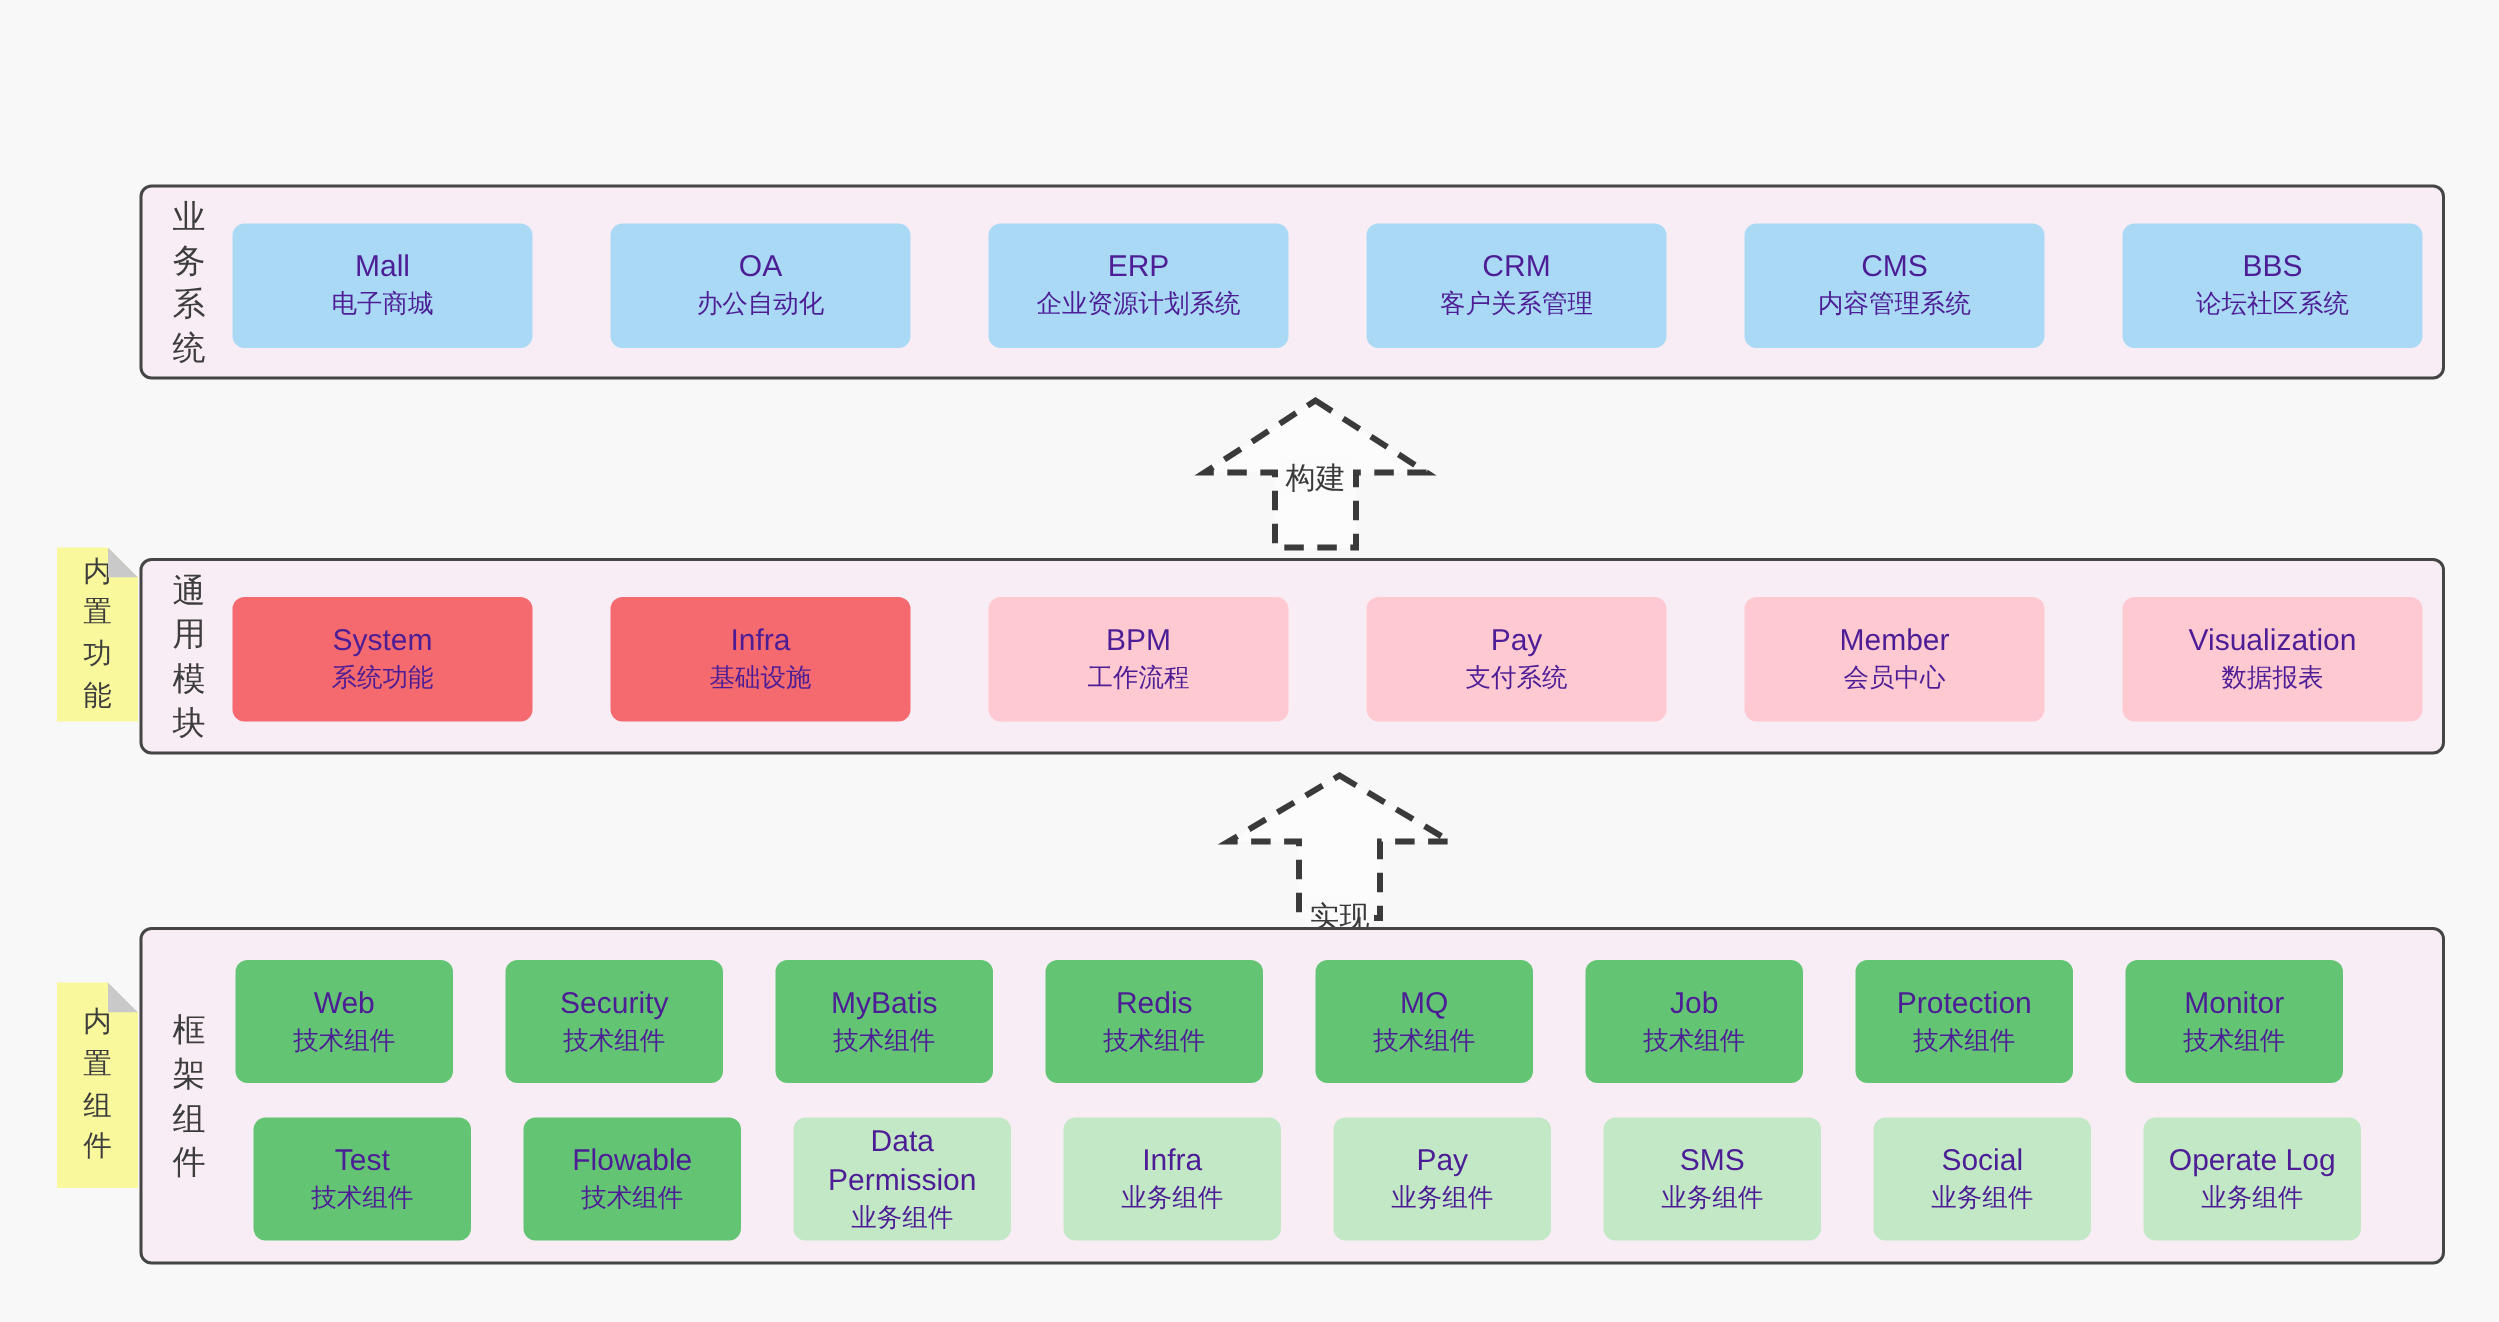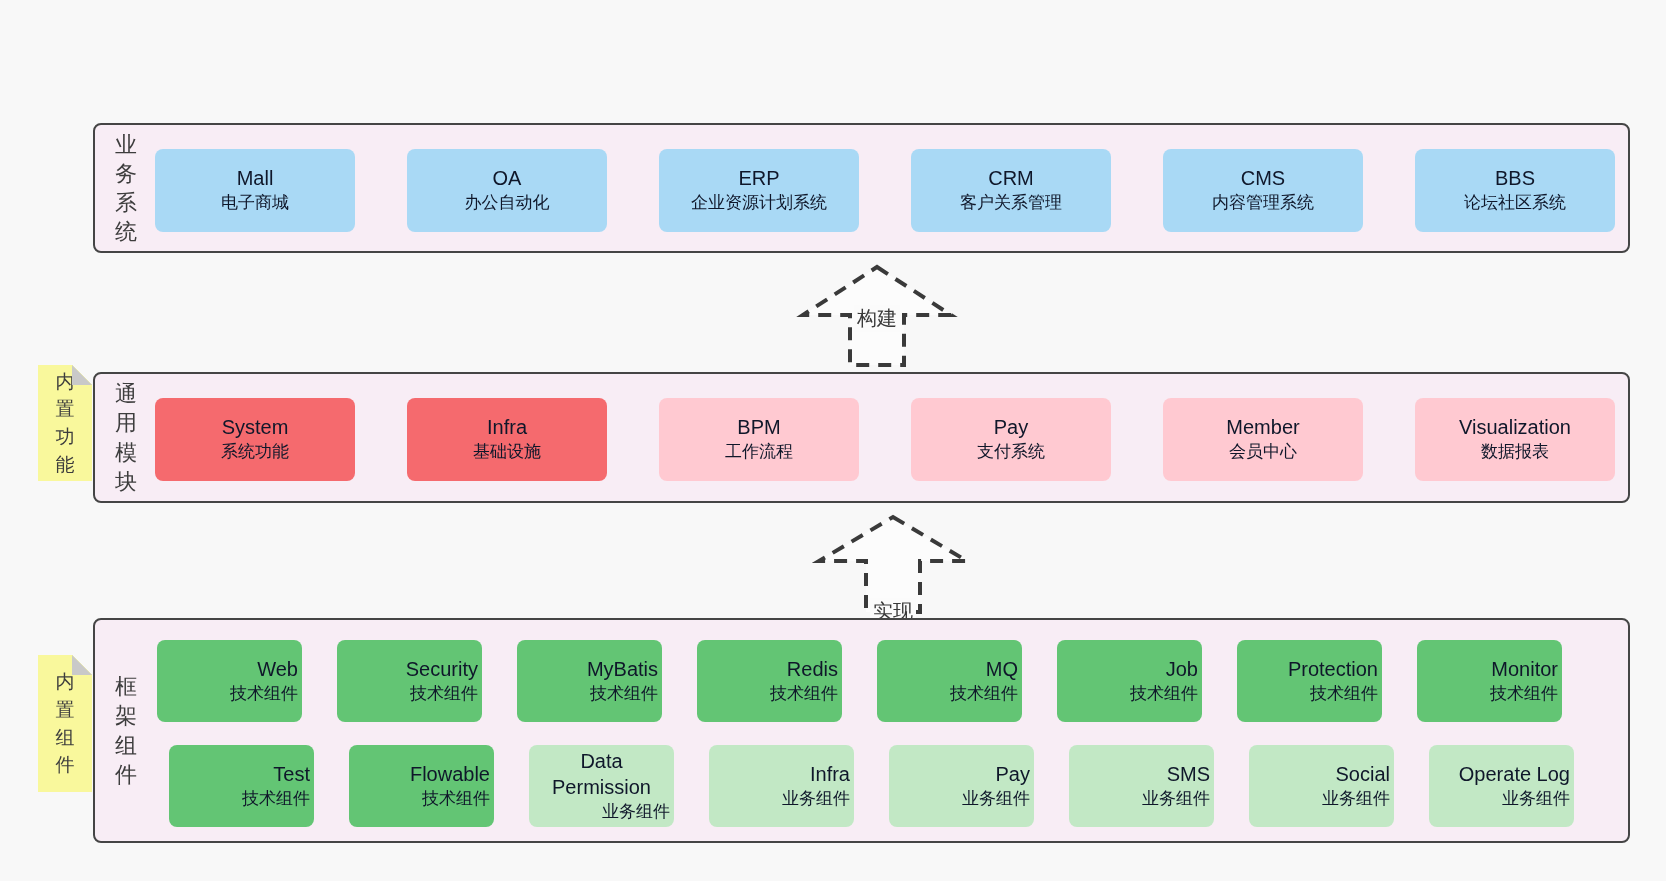--- a/index.html
+++ b/index.html
@@ -27,24 +27,24 @@
   }
   .row {
     position:absolute; display:flex; justify-content:space-between;
   }
   .row-wide { left:60px; width:1460px; top:24px; height:83px; }
   .row-c1 { left:62px; width:1405px; top:20px; height:82px; }
   .row-c2 { left:62px; width:1405px; top:125px; height:82px;margin-left:12px; }
   .box {
     border-radius:8px;
     display:flex; flex-direction:column; justify-content:center; align-items:center;
-    text-align:center; color:#0f172a; box-sizing:border-box; padding:2px 4px;
+    text-align:center; color:#4c1d95; box-sizing:border-box; padding:2px 4px;
   }
   .w200 { width:200px; }
-  .w145 { width:145px;align-items:flex-end; }
+  .w145 { width:145px; }
   .box .name { font-size:20px; line-height:1.3; }
   .box .sub  { font-size:17px; line-height:1.45; }
   .c-blue   { background:#a9d9f5; }
   .c-red    { background:#f56a6e; }
   .c-pink   { background:#ffc9d1; }
   .c-green  { background:#63c574; }
   .c-lgreen { background:#c2e8c5; }
   .note {
     position:absolute; left:38px; width:54px;
     background:linear-gradient(225deg, #f8f8f8 14px, #f9f89c 0);

